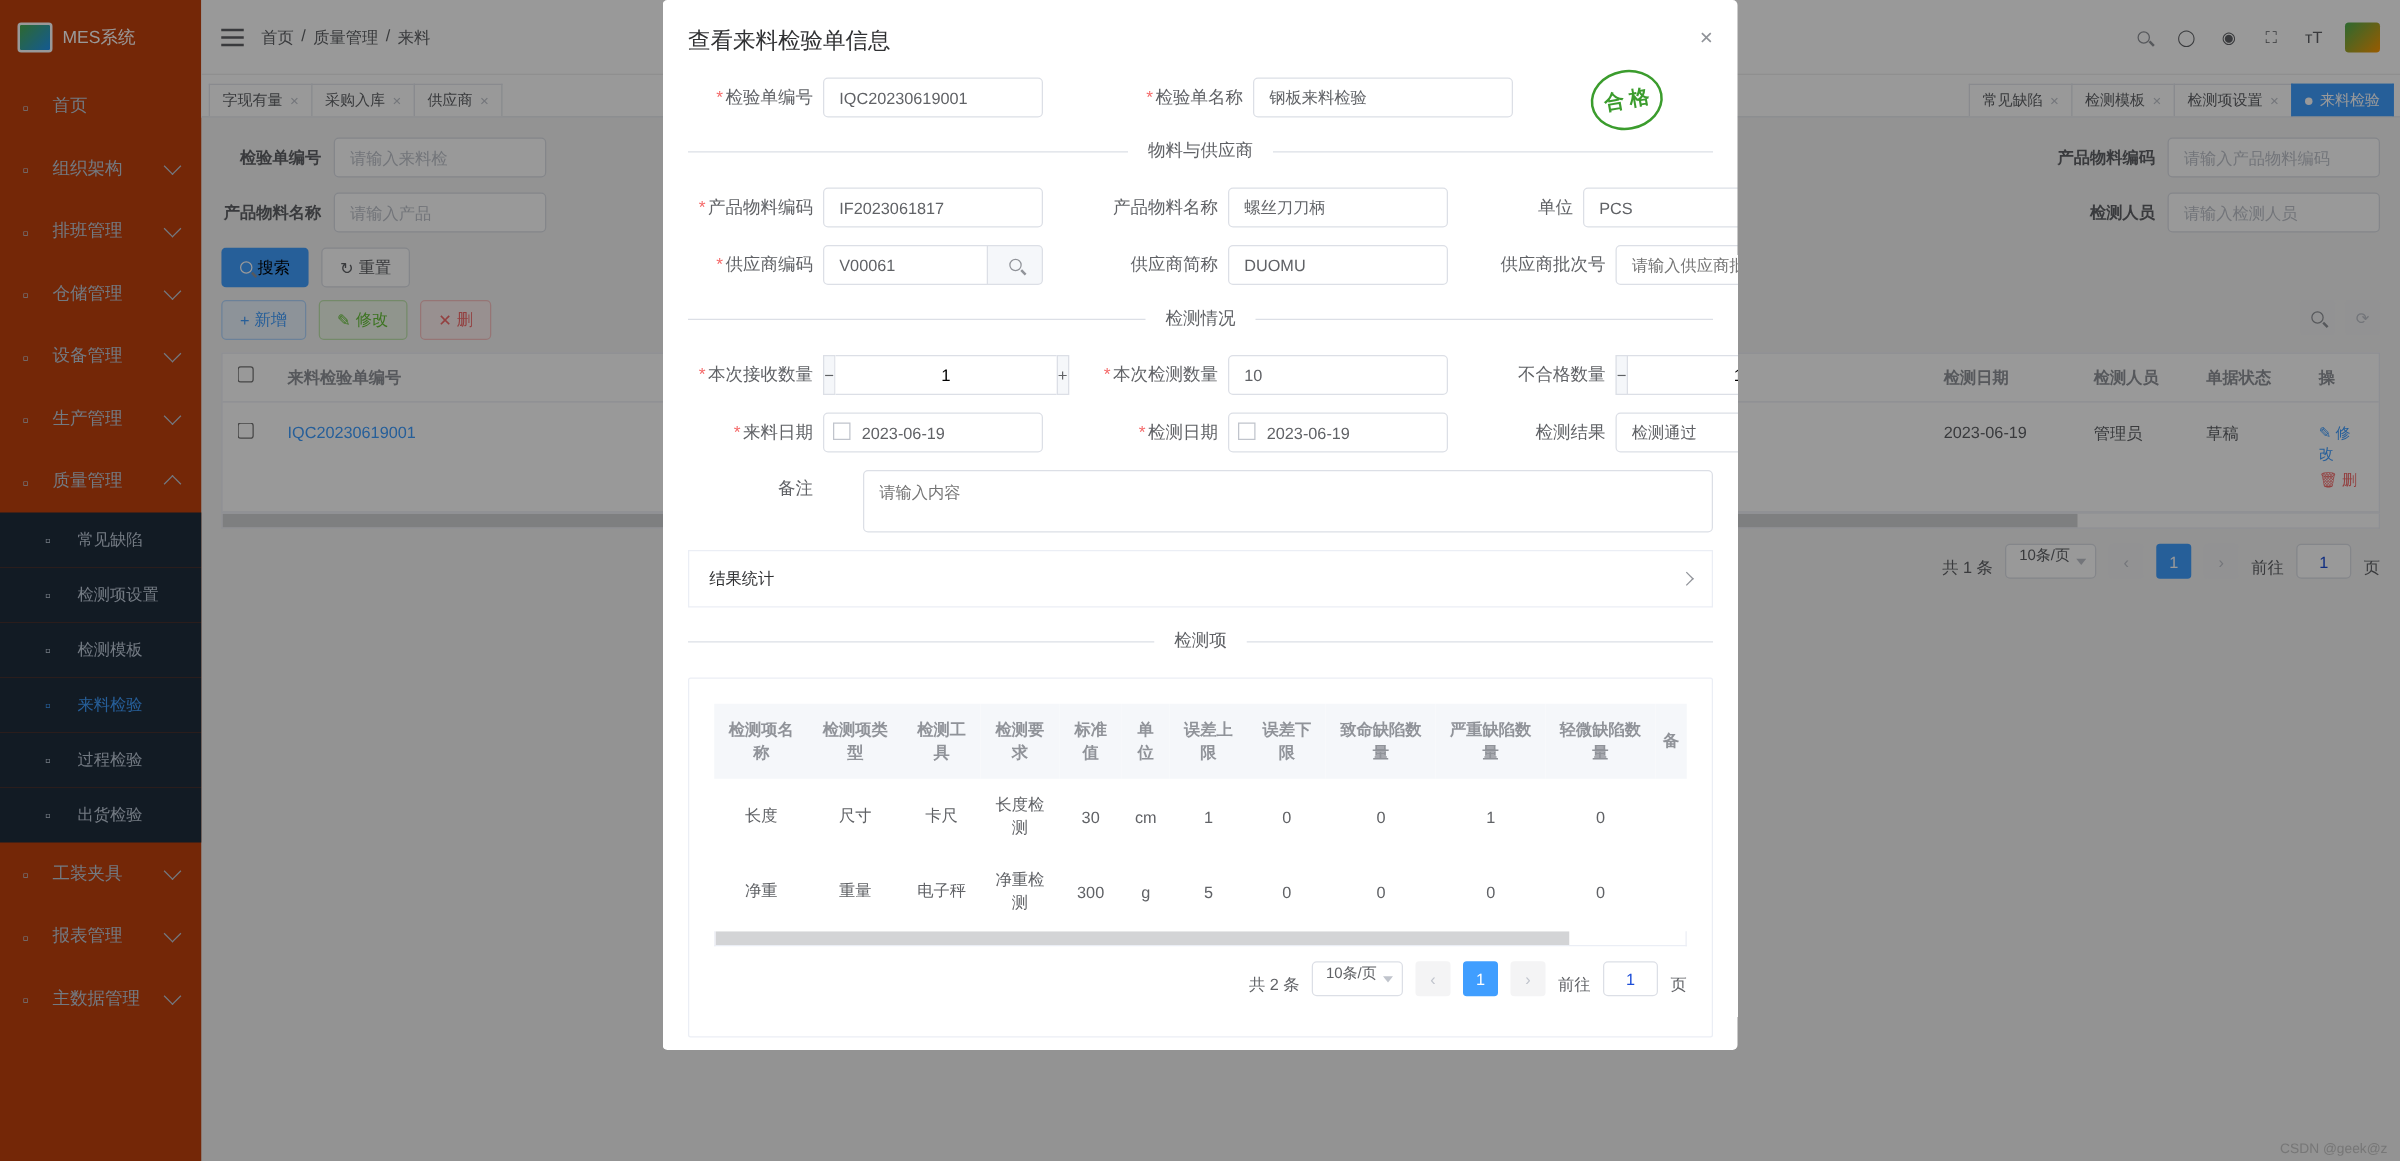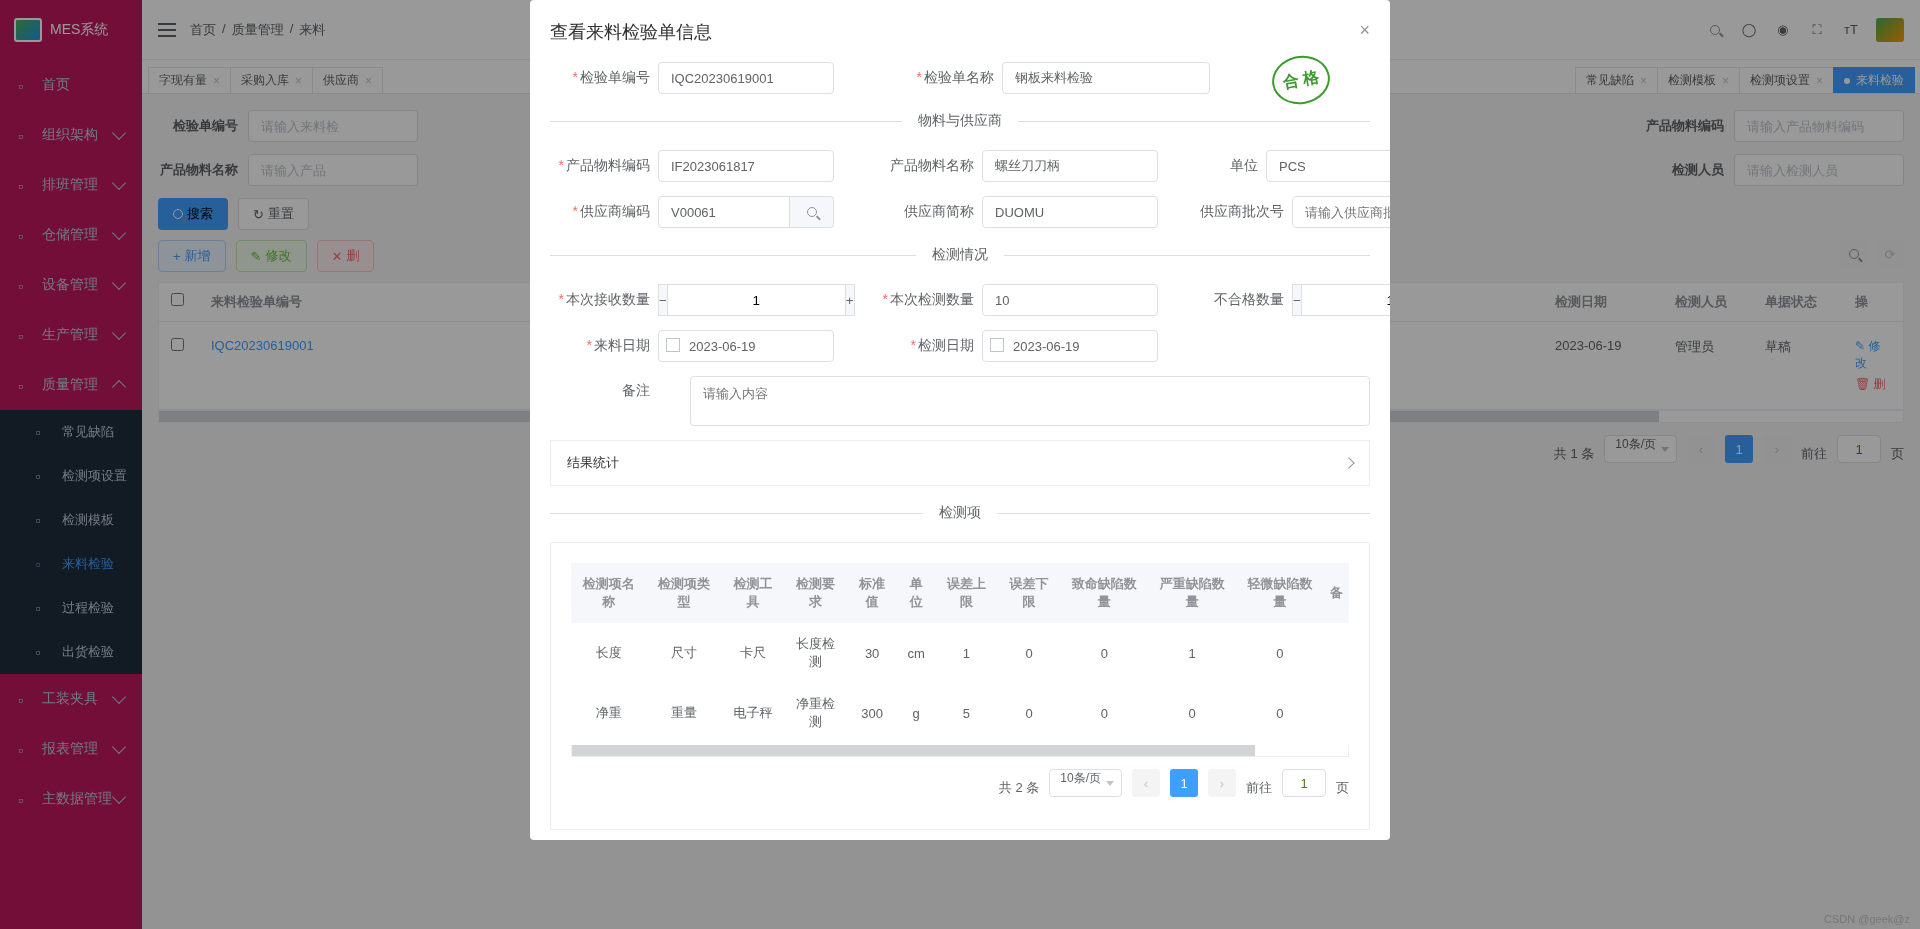--- a/index.html
+++ b/index.html
@@ -1,18 +1,18 @@
 <!DOCTYPE html>
 <html><head>
 <meta charset="utf-8">
 <style>
 *{box-sizing:border-box;margin:0;padding:0;font-family:"Helvetica Neue",Arial,"Microsoft YaHei",sans-serif;}
 body{background:#f5f5f5;overflow:hidden;font-size:13px;color:#606266;}
 .app{display:flex;height:929px;width:1920px;}
-.sidebar{width:142px;background:#be185d;color:#bfcbd9;flex-shrink:0;}
+.sidebar{width:161px;background:#c2410c;color:#bfcbd9;flex-shrink:0;}
 .side-head{height:60px;display:flex;align-items:center;padding:0 14px;color:#fff;font-size:14px;gap:8px;}
 .side-logo{width:28px;height:24px;background:linear-gradient(135deg,#4caf50,#2196f3);border-radius:3px;border:2px solid #fff;}
 .menu-item{display:flex;align-items:center;justify-content:space-between;padding:0 18px;height:50px;color:#bfcbd9;font-size:14px;cursor:pointer;}
 .menu-item .label{display:flex;align-items:center;gap:10px;}
 .m-icon{width:14px;height:14px;display:inline-block;}
 .chev{width:10px;height:10px;border-right:1px solid #bfcbd9;border-bottom:1px solid #bfcbd9;transform:rotate(45deg);margin-top:-4px;}
 .chev.up{transform:rotate(-135deg);margin-top:4px;}
 .sub-item{height:44px;display:flex;align-items:center;padding-left:36px;gap:12px;font-size:13px;background:#1f2d3d;cursor:pointer;}
 .sub-item.active{color:#409eff;}
 .main{flex:1;display:flex;flex-direction:column;min-width:0;}
@@ -25,21 +25,21 @@
 .tb-icon{width:18px;height:18px;cursor:pointer;display:flex;align-items:center;justify-content:center;}
 .logo2{width:28px;height:24px;background:linear-gradient(135deg,#4caf50,#ff9800);border-radius:3px;}
 .tabs{height:34px;background:#fff;border-bottom:1px solid #e4e7ed;display:flex;align-items:flex-end;padding:0 6px;gap:0;}
 .tab{height:26px;border:1px solid #e4e7ed;border-bottom:none;display:flex;align-items:center;padding:0 10px;font-size:12px;margin-right:-1px;background:#fff;cursor:pointer;gap:6px;white-space:nowrap;margin-top:47px;}
 .tab.active{background:#409eff;color:#fff;border-color:#409eff;}
 .tab .cls{color:#c0c4cc;font-size:12px;}
 .content{padding:16px;flex:1;overflow:hidden;}
 .search-row{display:flex;gap:10px 30px;flex-wrap:wrap;margin-bottom:12px;}
 .sf{display:flex;align-items:center;gap:10px;}
 .sf label{font-size:13px;color:#606266;font-weight:600;min-width:80px;text-align:right;}
-.inp{height:32px;border:1px solid #dcdfe6;border-radius:4px;padding:0 12px;font-size:13px;color:#4d7c0f;background:#fff;width:170px;}
+.inp{height:32px;border:1px solid #dcdfe6;border-radius:4px;padding:0 12px;font-size:13px;color:#1d4ed8;background:#fff;width:170px;}
 .inp::placeholder{color:#c0c4cc;}
 .btn{height:32px;border-radius:4px;padding:0 14px;display:inline-flex;align-items:center;gap:4px;font-size:13px;cursor:pointer;border:1px solid transparent;}
 .btn.primary{background:#409eff;color:#000000;}
 .btn.plain{border-color:#dcdfe6;background:#fff;color:#606266;}
 .btn.plain-blue{border-color:#b3d8ff;background:#ecf5ff;color:#409eff;}
 .btn.plain-green{border-color:#c2e7b0;background:#f0f9eb;color:#67c23a;}
 .btn.plain-red{border-color:#fbc4c4;background:#fef0f0;color:#f56c6c;}
 .btn-row{display:flex;gap:10px;margin-bottom:10px;}
 .tbl{border:1px solid #ebeef5;background:#fff;}
 .tbl-head{display:flex;border-bottom:1px solid #ebeef5;}
@@ -383,20 +383,24 @@
 
   <div class="frow">
     <div class="fgroup">
         <div class="frm-label"><span class="req">*</span><span>来料日期</span></div>
       <div class="date-inp"><span class="cal"></span><input class="frm-inp" value="2023-06-19" style=""></div>
       </div>
     <div class="fgroup">
         <div class="frm-label"><span class="req">*</span><span>检测日期</span></div>
       <div class="date-inp"><span class="cal"></span><input class="frm-inp" value="2023-06-19" style=""></div>
       </div>
+    <div class="fgroup">
+        <div class="frm-label" style="width:86px;">检测结果</div>
+      <div class="select sel-arrow"><input class="frm-inp" style="width: 160px;" value="检测通过"></div>
+      </div>
   </div>
 
   <div class="frow" style="align-items:flex-start;">
     <div class="frm-label" style="padding-top:6px;">备注</div>
     <textarea class="textarea" placeholder="请输入内容" style=""></textarea>
   </div>
 
   <div class="collapse">
     <span>结果统计</span>
     <span class="chev-r"></span>

